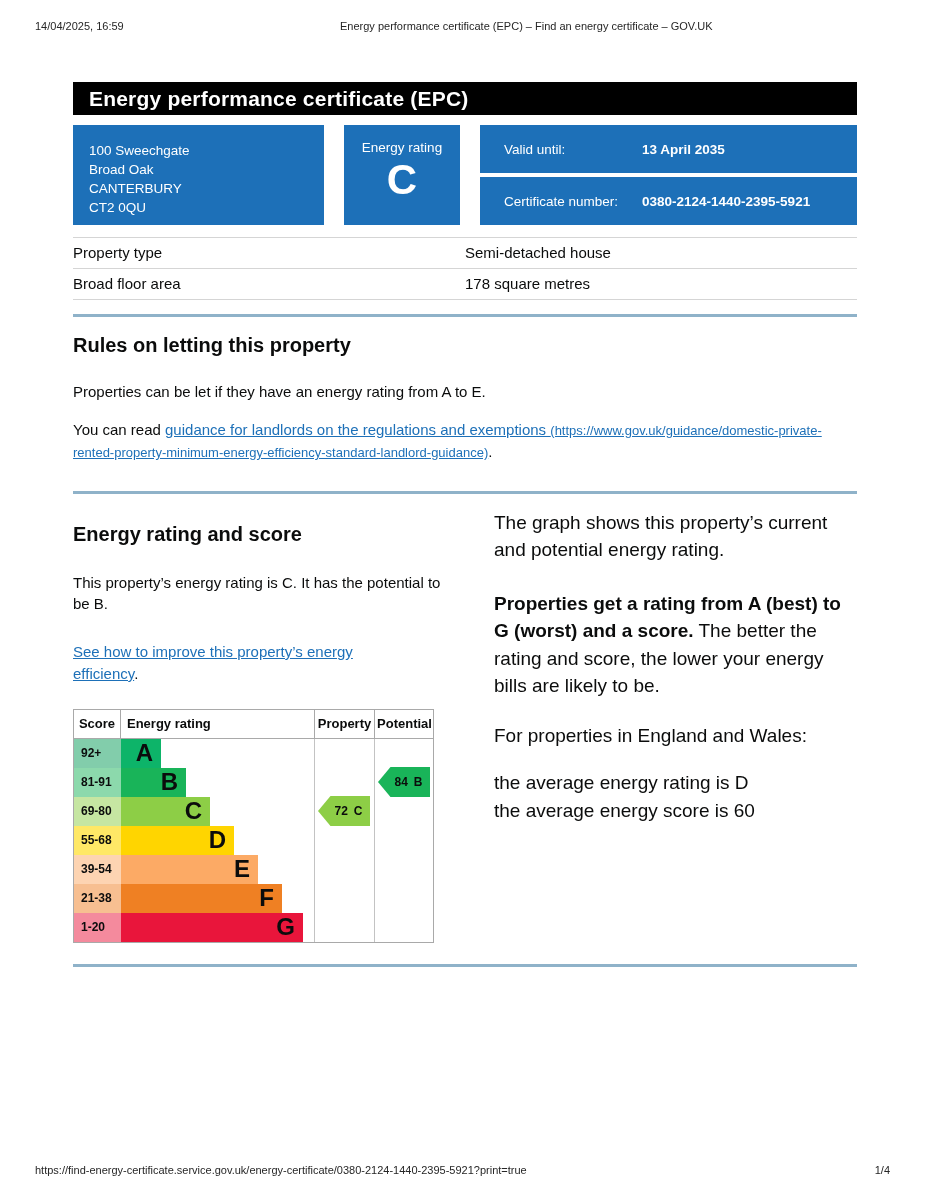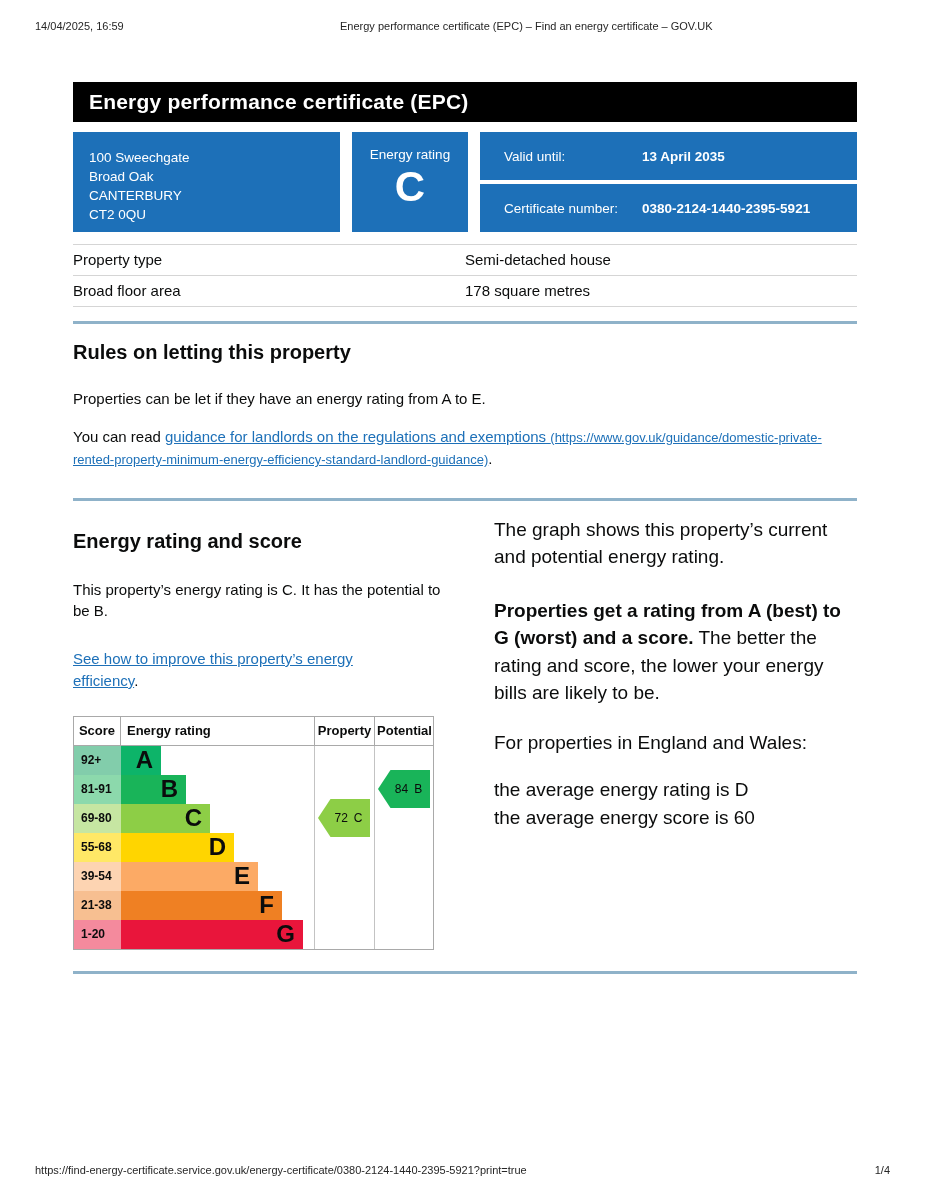--- a/index.html
+++ b/index.html
@@ -11,24 +11,24 @@
   
   .print-header { position:absolute; top:20px; left:0; right:0; font-size:11px; color:#262626; }
   .print-datetime { position:absolute; left:35px; top:0; }
   .print-title { position:absolute; left:340px; top:0; }
   .print-footer { position:absolute; bottom:24px; left:0; right:0; font-size:11px; color:#262626; }
   .print-url { position:absolute; left:35px; bottom:0; }
   .print-pagenum { position:absolute; right:38px; bottom:0; }
 
   .content { position:absolute; left:73px; top:82px; width:784px; }
 
-  .banner { background:#000; color:#fff; height:40px; display:flex; align-items:center;
+  .banner { background:#000; color:#fff; height:33px; display:flex; align-items:center;
     padding:0 16px; font-size:21px; font-weight:bold; letter-spacing:0.2px; }
 
-  .cert-box { margin-top:10px; height:100px; display:flex; gap:12px; }
+  .cert-box { margin-top:10px; height:100px; display:flex; gap:20px; }
   .panel { background:#1d70b8; color:#fff; }
   .panel-address { flex:1; padding:17px 16px; font-size:13.5px; line-height:1.4; }
   .panel-rating { width:116px; text-align:center; padding-top:15px; }
   .panel-rating .rating-label { font-size:13.5px; }
   .panel-rating .rating-letter { font-size:42px; font-weight:bold; line-height:1.1; margin-top:2px; }
   .panel-validity { width:377px; display:flex; flex-direction:column; gap:4px; background:#fff; }
   .vrow { flex:1; background:#1d70b8; color:#fff; display:flex; align-items:center; padding-left:24px; font-size:13.5px; }
   .vrow .vlabel { width:138px; }
   .vrow .vvalue { font-weight:bold; }
 
@@ -71,24 +71,24 @@
   .cell-rating { width:193px; flex:none; }
   .cell-current, .cell-potential { width:60px; flex:none; border-left:1px solid #c3c3c3; display:flex; align-items:center; }
   .epc-header .cell-score { justify-content:center; border-right:1px solid #a9a9a9; }
   .epc-header .cell-rating { padding-left:6px; }
   .epc-header .cell-current, .epc-header .cell-potential { justify-content:center; border-left:1px solid #a9a9a9; }
   .score-cell { width:47px; flex:none; display:flex; align-items:center; padding-left:7px;
     font-size:12px; font-weight:bold; color:#0b0c0c; }
   .bar-cell { width:193px; flex:none; }
   .bar { height:29px; display:flex; align-items:center; justify-content:flex-end;
     padding-right:8px; font-size:24px; font-weight:bold; color:#0b0c0c; line-height:1; }
-  .epc-arrow { width:52px; height:38px; margin-left:auto; margin-right:4px;
+  .epc-arrow { width:52px; height:30px; margin-left:auto; margin-right:4px;
     clip-path:polygon(24% 0, 100% 0, 100% 100%, 24% 100%, 0 50%);
     display:flex; align-items:center; justify-content:center; padding-left:9px;
-    font-size:12px; font-weight:normal; color:#0b0c0c; gap:6px; }
+    font-size:12px; font-weight:bold; color:#0b0c0c; gap:6px; }
 </style>
 </head>
 <body>
 
 <div class="page">
 
   <div class="print-header">
     <span class="print-datetime">14/04/2025, 16:59</span>
     <span class="print-title">Energy performance certificate (EPC) – Find an energy certificate – GOV.UK</span>
   </div>

